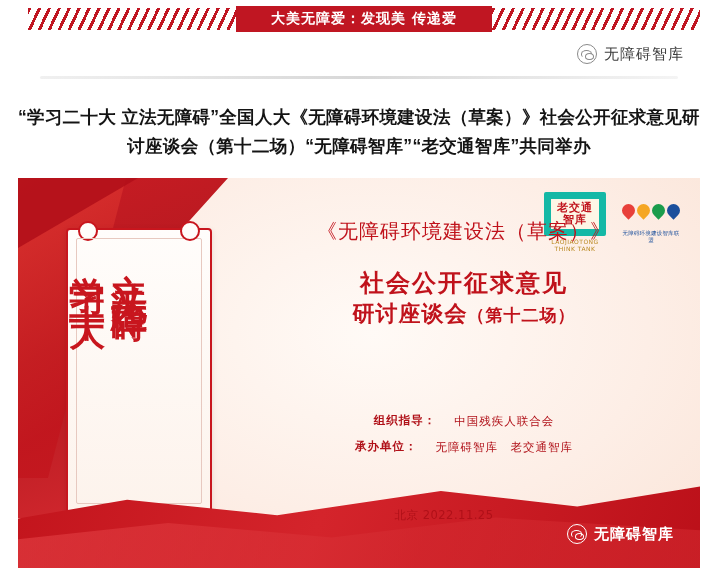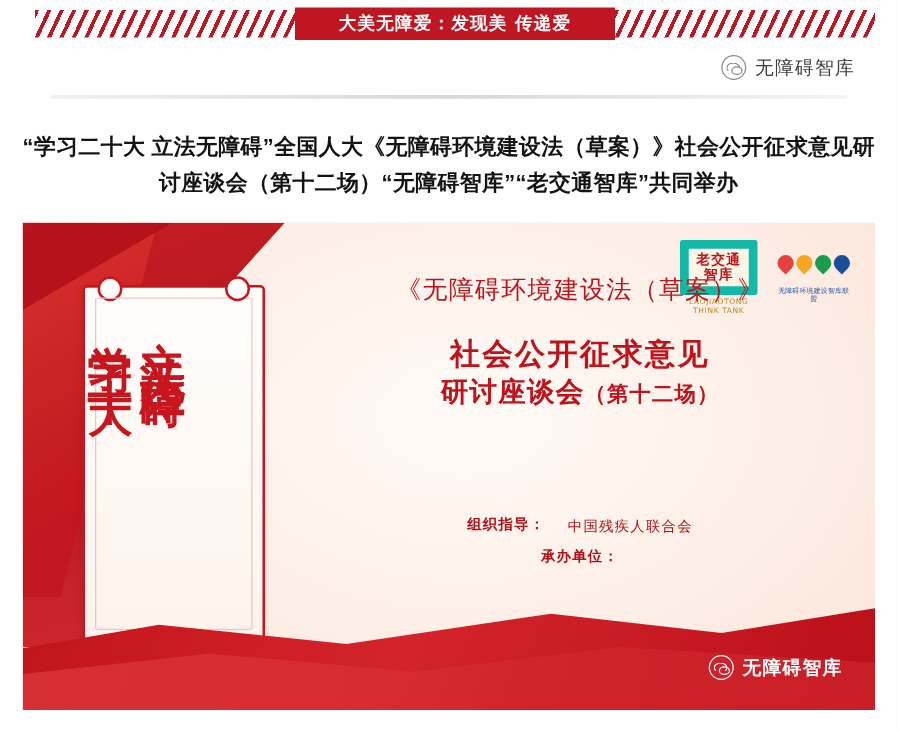--- a/index.html
+++ b/index.html
@@ -388,24 +388,26 @@
     </div>
   </div>
 
   <div class="credits">
     <div class="credit-row">
       <span class="credit-label">组织指导：</span>
       <span class="credit-value">中国残疾人联合会</span>
     </div>
     <div class="credit-row">
       <span class="credit-label">承办单位：</span>
+      <span class="credit-value">无障碍智库　老交通智库</span>
     </div>
   </div>
 
   <div class="wave-bottom"></div>
   <div class="wave-bottom2"></div>
 
+  <div class="place-date">北京  2022.11.25</div>
 
   <div class="poster-wechat">
     <span class="wechat-badge white"></span>
     <span class="wechat-name">无障碍智库</span>
   </div>
 </div>
 
 </body></html>

